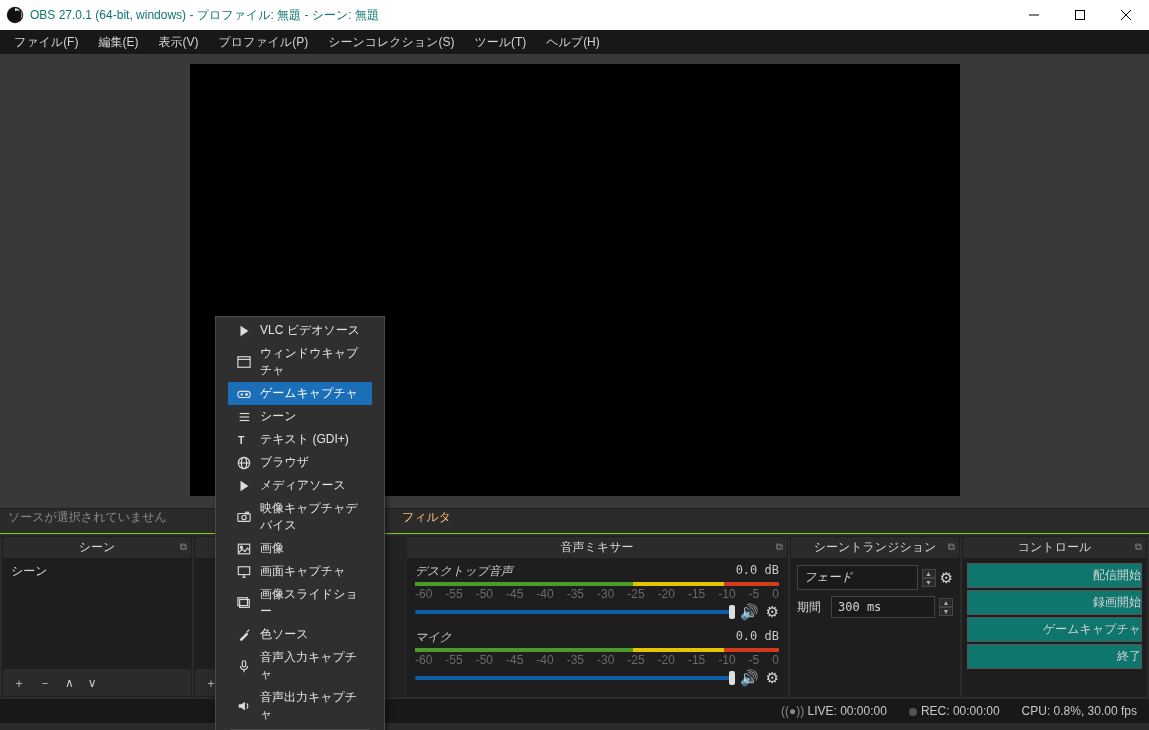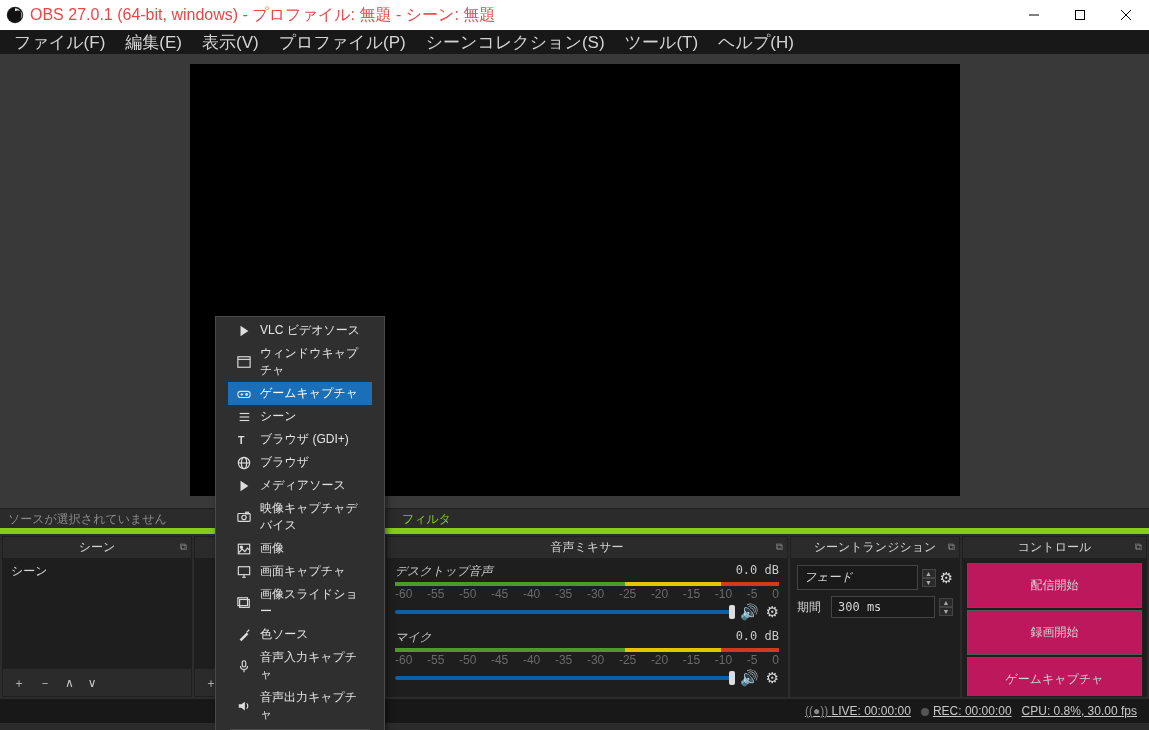--- a/index.html
+++ b/index.html
@@ -1,46 +1,46 @@
 <!DOCTYPE html>
 <html><head>
 <meta charset="utf-8">
 <style>
 * { margin:0; padding:0; box-sizing:border-box; font-family:"Meiryo UI","Segoe UI",sans-serif; font-size:12px; user-select:none; }
 body { background:#2b2b2b; width:1149px; height:730px; overflow:hidden; color:#d4d4d4; }
 
 
 .titlebar { height:30px; background:#fff; display:flex; align-items:center; padding-left:6px; }
 .titlebar .appicon { width:18px; height:18px; margin-right:6px; }
-.titlebar .title { color:#ef4444; font-size:16px; flex:1; }
+.titlebar .title { color:#0f766e; font-size:12px; flex:1; }
 .titlebar .winbtns { display:flex; height:100%; }
 .titlebar .winbtns div { width:46px; display:flex; align-items:center; justify-content:center; color:#000; }
 
 
 .menubar { height:24px; background:#181818; display:flex; align-items:center; padding:0 4px; }
-.menubar .item { padding:3px 10px; color:#d4d4d4; font-size:17px; cursor:default; }
+.menubar .item { padding:3px 10px; color:#d4d4d4; font-size:12px; cursor:default; }
 
 
 .main { height:454px; background:#393939; display:flex; justify-content:center; align-items:flex-start; padding-top:10px; position:relative; }
 .preview { width:770px; height:432px; background:#000; }
 
 
-.under { height:26px; background:#2b2b2b; display:flex; align-items:flex-end; color:#8a8a8a; font-size:12px; border-top:1px solid #1f1f1f; border-bottom:6px solid #84cc16; }
+.under { height:26px; background:#2b2b2b; display:flex; align-items:flex-start; color:#8a8a8a; font-size:12px; border-top:1px solid #1f1f1f; border-bottom:1px solid #84cc16; }
 .under .msg { padding-left:8px; flex:0 0 390px; }
-.under .filter { padding-left:12px; color:#84cc16; }
+.under .filter { padding-left:12px; color:#fdba74; }
 
 
 .docks { height:165px; display:flex; gap:2px; padding:2px; background:#2b2b2b; }
 .dock { background:#232323; display:flex; flex-direction:column; border:1px solid #1f1f1f; }
 .dock-head { height:22px; background:#2b2b2b; display:flex; align-items:center; justify-content:center; color:#d4d4d4; position:relative; border-bottom:1px solid #1f1f1f; font-size:12px; }
 .dock-head .popout { position:absolute; right:4px; top:4px; color:#888; font-size:10px; }
 
 .dock-scenes { width:190px; }
 .dock-sources { width:190px; }
-.dock-mixer { width:402px; }
+.dock-mixer { width:402px;padding-left:20px; }
 .dock-trans { width:170px; }
 .dock-ctrl { flex:1; }
 
 .dock-body { flex:1; overflow:hidden; background:#1e1e1e; }
 .scene-item { padding:4px 8px; background:#1e1e1e; color:#d4d4d4; }
 
 .dock-foot { height:28px; background:#2b2b2b; display:flex; align-items:center; gap:14px; padding:0 10px; color:#c8c8c8; font-size:18px; border-top:1px solid #1f1f1f; }
 .dock-foot span { cursor:pointer; line-height:1; }
 
 
@@ -59,24 +59,24 @@
 .trans-body { padding:6px; }
 .trans-row { display:flex; align-items:center; gap:4px; margin-bottom:6px; }
 .trans-select, .trans-input { background:#1a1a1a; border:1px solid #444; color:#d4d4d4; padding:3px 6px; font-size:12px; flex:1; font-style:italic; }
 .trans-input { font-family:monospace; font-style:normal; }
 .trans-spin { display:flex; flex-direction:column; }
 .trans-spin div { width:14px; height:9px; background:#2a2a2a; border:1px solid #444; font-size:7px; text-align:center; line-height:7px; color:#aaa; }
 .trans-label { color:#d4d4d4; font-size:12px; width:30px; }
 
 
 .ctrl-body { padding:4px; display:flex; flex-direction:column; gap:2px; }
-.ctrl-btn { background:#be185d; border:1px solid #555; color:#d4d4d4; padding:13px 0; text-align:center; font-size:12px; cursor:pointer; }
-
-
-.statusbar { height:24px; background:#181818; display:flex; align-items:center; justify-content:flex-end; padding:0 12px; gap:10px; color:#c8c8c8; font-family:monospace; font-size:12px;text-decoration:underline; }
+.ctrl-btn { background:#0f766e; border:1px solid #555; color:#d4d4d4; padding:3px 0; text-align:right; font-size:12px; cursor:pointer; }
+
+
+.statusbar { height:24px; background:#181818; display:flex; align-items:center; justify-content:flex-end; padding:0 12px; gap:22px; color:#c8c8c8; font-family:monospace; font-size:12px; }
 .statusbar .dot { display:inline-block; width:8px; height:8px; border-radius:50%; background:#555; margin-right:4px; vertical-align:middle; }
 .statusbar .live-ico { color:#888; }
 
 
 .ctxmenu { position:absolute; left:215px; top:316px; width:170px; background:#2f2f2f; border:1px solid #4a4a4a; z-index:100; padding:2px 12px; box-shadow:2px 2px 6px rgba(0,0,0,0.5); }
 .ctxmenu .mi { display:flex; align-items:center; padding:3px 8px; gap:8px; color:#e4e4e4; font-size:12px; cursor:default; position:relative; }
 .ctxmenu .mi.sel { background:#1a6fb8; color:#fff; }
 .ctxmenu .mi .ico { width:16px; height:16px; display:flex; align-items:center; justify-content:center; color:#d4d4d4; flex:0 0 16px; }
 .ctxmenu .sep { height:1px; background:#4a4a4a; margin:3px 2px; }
 .ctxmenu .arrow { position:absolute; right:8px; font-size:9px; }
@@ -311,21 +311,21 @@
         </svg>
       </span>
       <span>シーン</span>
     </div>
     <div class="mi">
       <span class="ico">
         <svg width="14" height="14" viewBox="0 0 16 16" fill="none" stroke="#ddd" stroke-width="1.3">
           <text x="1" y="13" font-size="14" font-family="serif" font-weight="bold" fill="#ddd" stroke="none">T</text>
         </svg>
       </span>
-      <span>ブラウザ (GDI+)</span>
+      <span>テキスト (GDI+)</span>
     </div>
     <div class="mi">
       <span class="ico">
         <svg width="14" height="14" viewBox="0 0 16 16" fill="none" stroke="#ddd" stroke-width="1.3">
           <circle cx="8" cy="8" r="6.5"></circle>
           <ellipse cx="8" cy="8" rx="3" ry="6.5"></ellipse>
           <line x1="1.5" y1="8" x2="14.5" y2="8"></line>
         </svg>
       </span>
       <span>ブラウザ</span>

